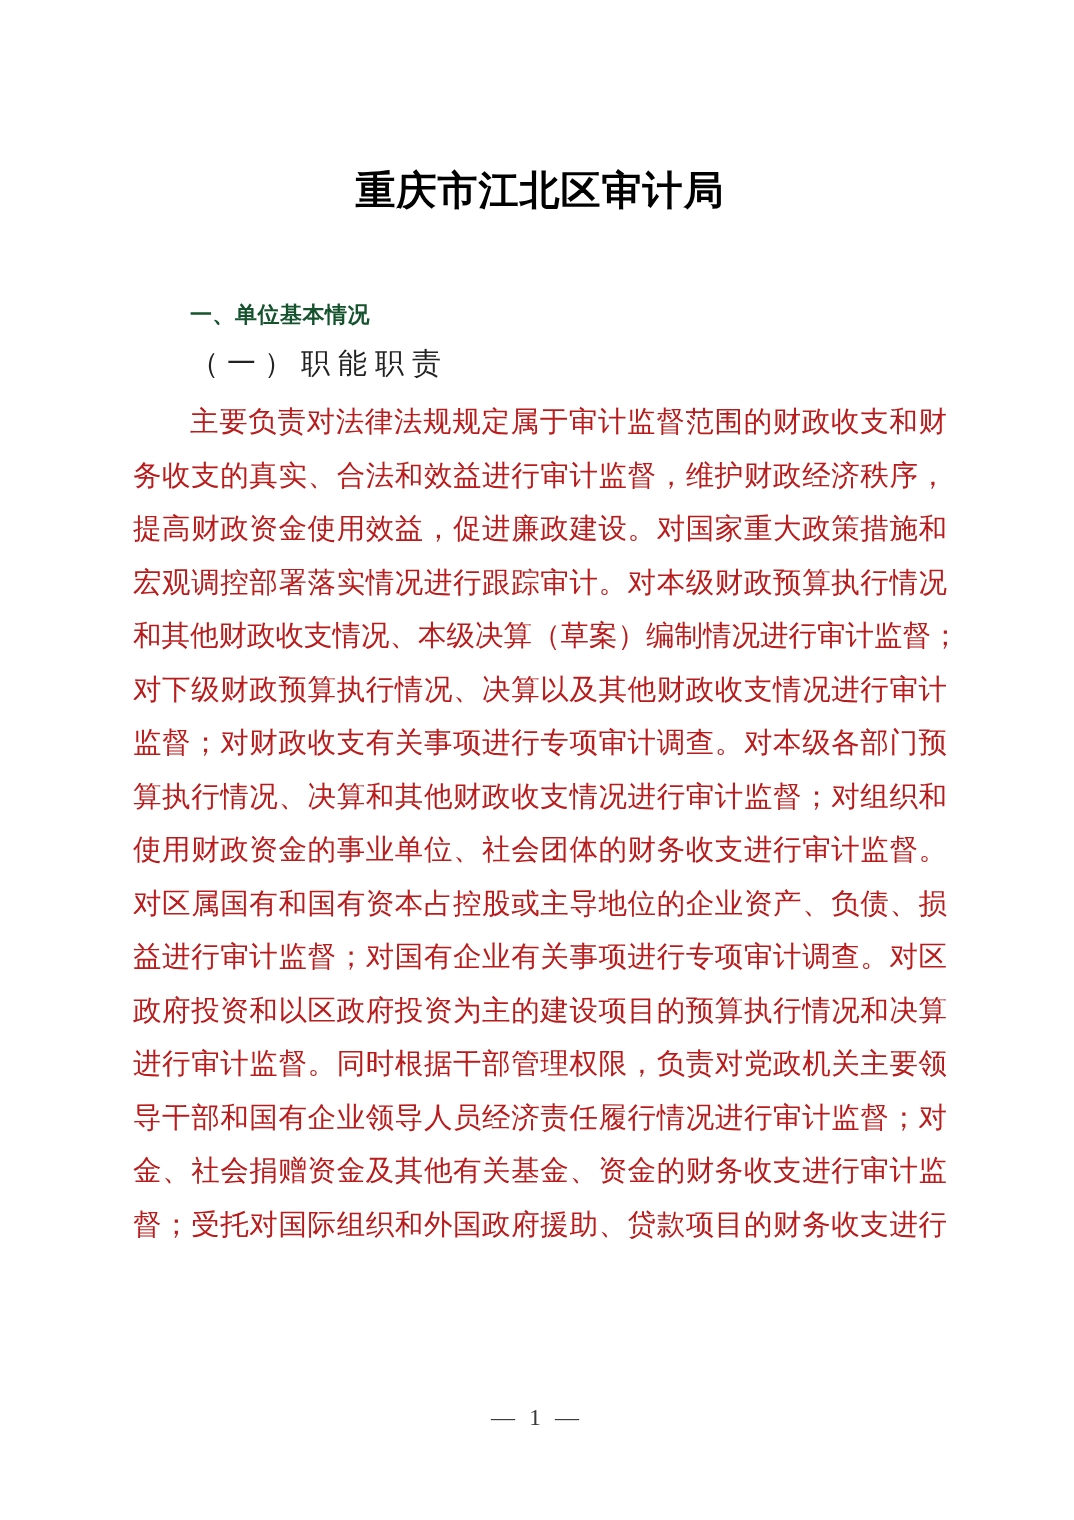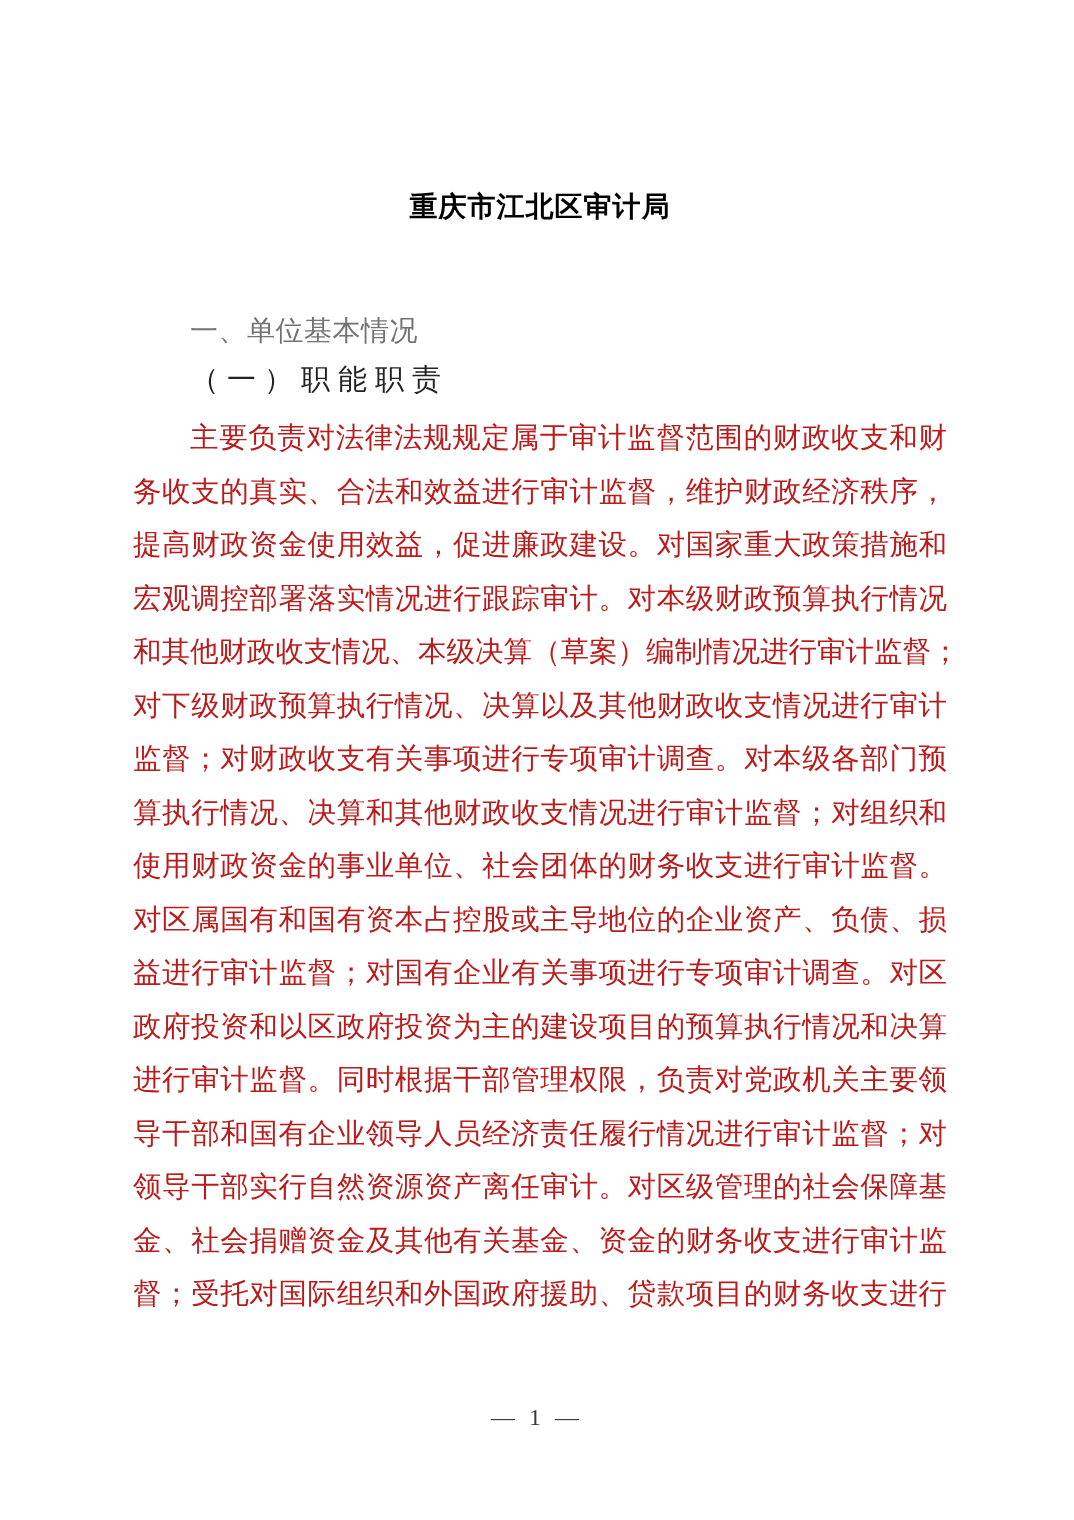--- a/index.html
+++ b/index.html
@@ -13,41 +13,41 @@
     height: 1520px;
     margin: 0 auto;
     background: #ffffff;
     box-sizing: border-box;
     padding: 0 127px 0 133px;
     overflow: hidden;
     font-family: "Liberation Serif", serif;
     color: #1f1f1f;
   }
   .doc-title {
-    margin: 16px;
+    margin: 0;
     padding-top: 162px;
     text-align: center;
-    font-size: 28px;
+    font-size: 40px;
     line-height: 57px;
     font-weight: 700;
     color: #000000;
     letter-spacing: 1px;
   }
   .doc-title .title-line {
     display: block;
     white-space: nowrap;
   }
   .section-heading {
     margin: 80px 0 0 0;
     font-family: "Liberation Sans", sans-serif;
-    font-weight: 400;
-    font-size: 28px;
+    font-weight: 700;
+    font-size: 22px;
     line-height: 32px;
     text-indent: 57px;
-    color: #737373;
+    color: #14532d;
     letter-spacing: 0.5px;
   }
   .sub-heading {
     margin: 16px 0 16px 0;
     font-weight: 400;
     font-size: 29px;
     line-height: 32px;
     text-indent: 57px;
     letter-spacing: 8px;
     color: #222222;
@@ -101,20 +101,19 @@
     <div class="body-line">和其他财政收支情况、本级决算（草案）编制情况进行审计监督；</div>
     <div class="body-line">对下级财政预算执行情况、决算以及其他财政收支情况进行审计</div>
     <div class="body-line">监督；对财政收支有关事项进行专项审计调查。对本级各部门预</div>
     <div class="body-line">算执行情况、决算和其他财政收支情况进行审计监督；对组织和</div>
     <div class="body-line">使用财政资金的事业单位、社会团体的财务收支进行审计监督。</div>
     <div class="body-line">对区属国有和国有资本占控股或主导地位的企业资产、负债、损</div>
     <div class="body-line">益进行审计监督；对国有企业有关事项进行专项审计调查。对区</div>
     <div class="body-line">政府投资和以区政府投资为主的建设项目的预算执行情况和决算</div>
     <div class="body-line">进行审计监督。同时根据干部管理权限，负责对党政机关主要领</div>
     <div class="body-line">导干部和国有企业领导人员经济责任履行情况进行审计监督；对</div>
-    <div class="body-line">领导干部实行自然资源资产离任审计。对区级管理的社会保障基</div>
     <div class="body-line">金、社会捐赠资金及其他有关基金、资金的财务收支进行审计监</div>
     <div class="body-line">督；受托对国际组织和外国政府援助、贷款项目的财务收支进行</div>
   </div>
 
   <div class="page-footer">— 1 —</div>
 
 </div>
 
 </body></html>

